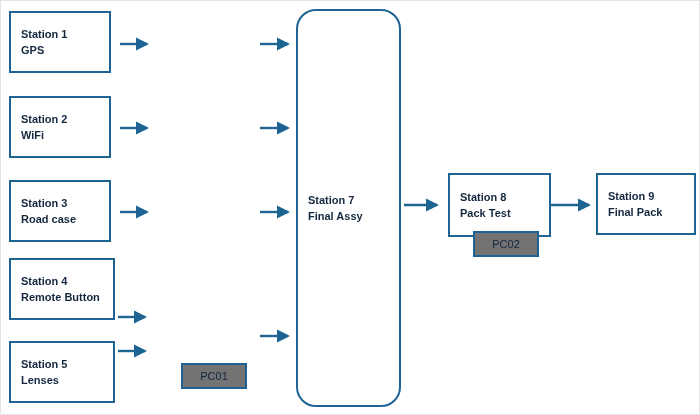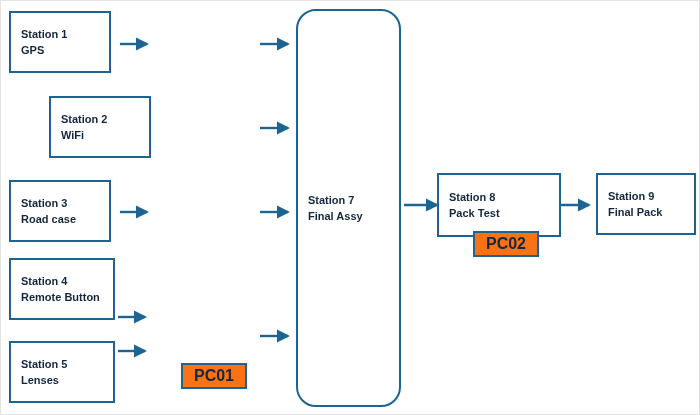--- a/index.html
+++ b/index.html
@@ -26,46 +26,46 @@
     color: #14273f;
     font-size: 11px;
     font-weight: bold;
     line-height: 16px;
     z-index: 2;
   }
   .node.has-tag { padding-bottom: 14px; }
   .tagbox {
     position: absolute;
     box-sizing: border-box;
-    background: #f97316;
+    background: #737373;
     border: 2px solid #1d6493;
     display: flex;
     align-items: center;
     justify-content: center;
     color: #14273f;
-    font-size: 16px;
-    font-weight: bold;
+    font-size: 11px;
+    font-weight: normal;
     z-index: 3;
   }
   #wires {
     position: absolute;
     left: 0; top: 0;
     width: 700px; height: 415px;
     z-index: 1;
     pointer-events: none;
   }
   
   #n1 { left: 8px;   top: 10px;  width: 102px; height: 62px; }
-  #n2 { left: 8px;   top: 95px;  width: 102px; height: 62px; margin-left: 40px; }
+  #n2 { left: 8px;   top: 95px;  width: 102px; height: 62px; }
   #n3 { left: 8px;   top: 179px; width: 102px; height: 62px; }
   #n4 { left: 8px;   top: 257px; width: 106px; height: 62px; }
   #n5 { left: 8px;   top: 340px; width: 106px; height: 62px; }
   #n6 { left: 150px; top: 302px; width: 106px; height: 64px; }
   #n7 { left: 295px; top: 8px;   width: 105px; height: 398px; border-radius: 20px; }
-  #n8 { left: 436px; top: 172px; width: 124px; height: 64px; justify-content: center; }
+  #n8 { left: 447px; top: 172px; width: 103px; height: 64px; justify-content: center; }
   #n9 { left: 595px; top: 172px; width: 100px; height: 62px; }
   #t6 { left: 180px; top: 362px; width: 66px;  height: 26px; }
   #t8 { left: 472px; top: 230px; width: 66px;  height: 26px; }
 </style>
 </head>
 <body>
 
 <div id="stage">
 
   <svg id="wires" viewBox="0 0 700 415" xmlns="http://www.w3.org/2000/svg">

